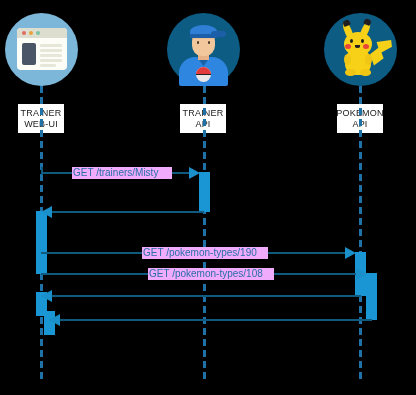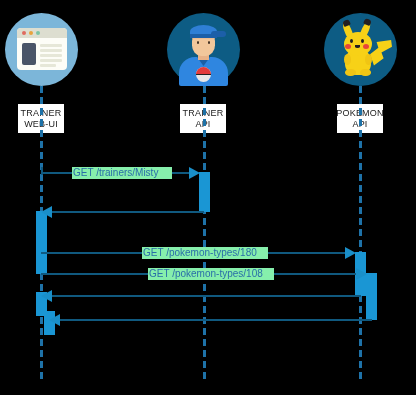--- a/index.html
+++ b/index.html
@@ -60,21 +60,21 @@
 
   
   .msg-line{position:absolute;height:2px;background:#10597f;}
   .msg-vert{position:absolute;width:2px;background:#10597f;}
   .arrow-r{position:absolute;width:0;height:0;
            border-top:6px solid transparent;border-bottom:6px solid transparent;
            border-left:11px solid #1a8fc9;}
   .arrow-l{position:absolute;width:0;height:0;
            border-top:6px solid transparent;border-bottom:6px solid transparent;
            border-right:11px solid #1a8fc9;}
-  .msg-label{position:absolute;background:#86efac;color:#2a6fa8;
+  .msg-label{position:absolute;background:#f0abfc;color:#2a6fa8;
              font-size:10px;line-height:12px;white-space:nowrap;
              padding:0 1px;overflow:hidden;}
 </style>
 </head>
 <body>
 
 <div class="stage">
 
   <div class="participant">
     <div class="circle" style="left:5px;top:13px;width:73px;height:73px;background:#7cb6d9;"></div>
@@ -166,21 +166,21 @@
   </div>
 
   <div>
     <div class="msg-line" style="left:45px;top:211px;width:159px;"></div>
     <div class="arrow-l" style="left:41px;top:206px;"></div>
   </div>
 
   <div>
     <div class="msg-line" style="left:41px;top:252px;width:306px;"></div>
     <div class="arrow-r" style="left:345px;top:247px;"></div>
-    <div class="msg-label" style="left:142px;top:247px;width:124px;">GET /pokemon-types/180</div>
+    <div class="msg-label" style="left:142px;top:247px;width:124px;">GET /pokemon-types/190</div>
   </div>
 
   <div>
     <div class="msg-line" style="left:41px;top:273px;width:317px;"></div>
     <div class="arrow-r" style="left:356px;top:268px;"></div>
     <div class="msg-label" style="left:148px;top:268px;width:124px;">GET /pokemon-types/108</div>
   </div>
 
   <div>
     <div class="msg-line" style="left:45px;top:295px;width:316px;"></div>

